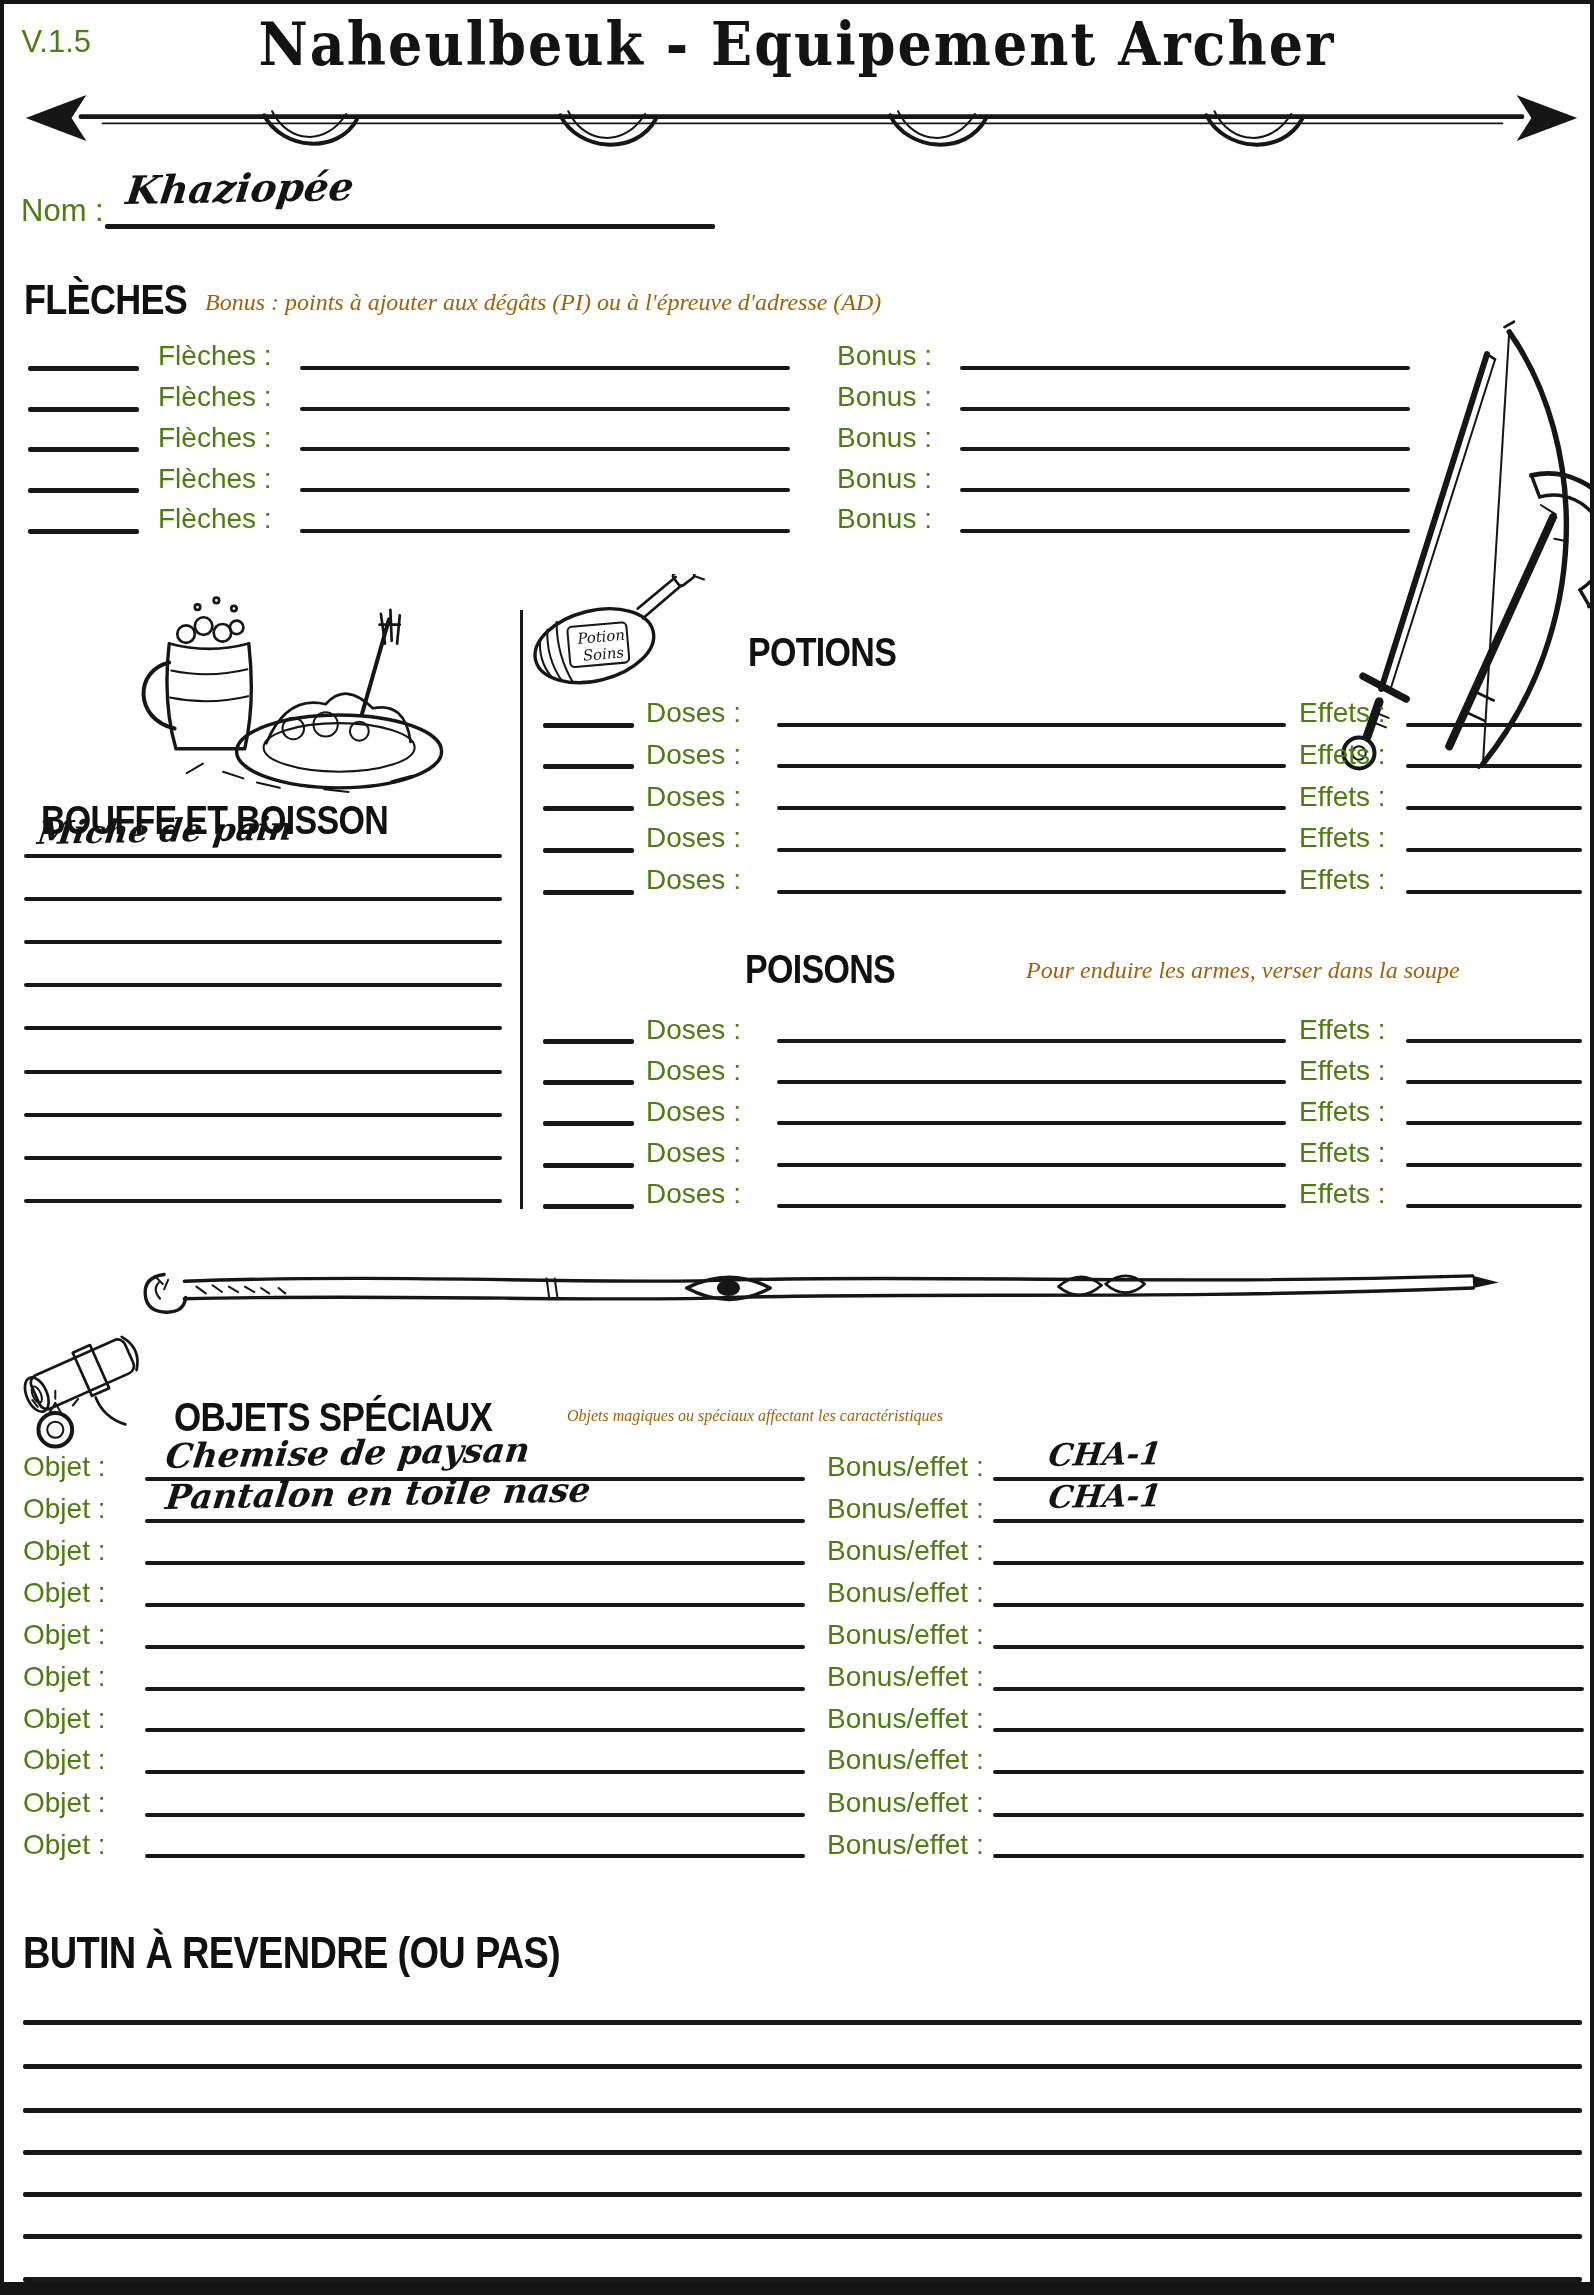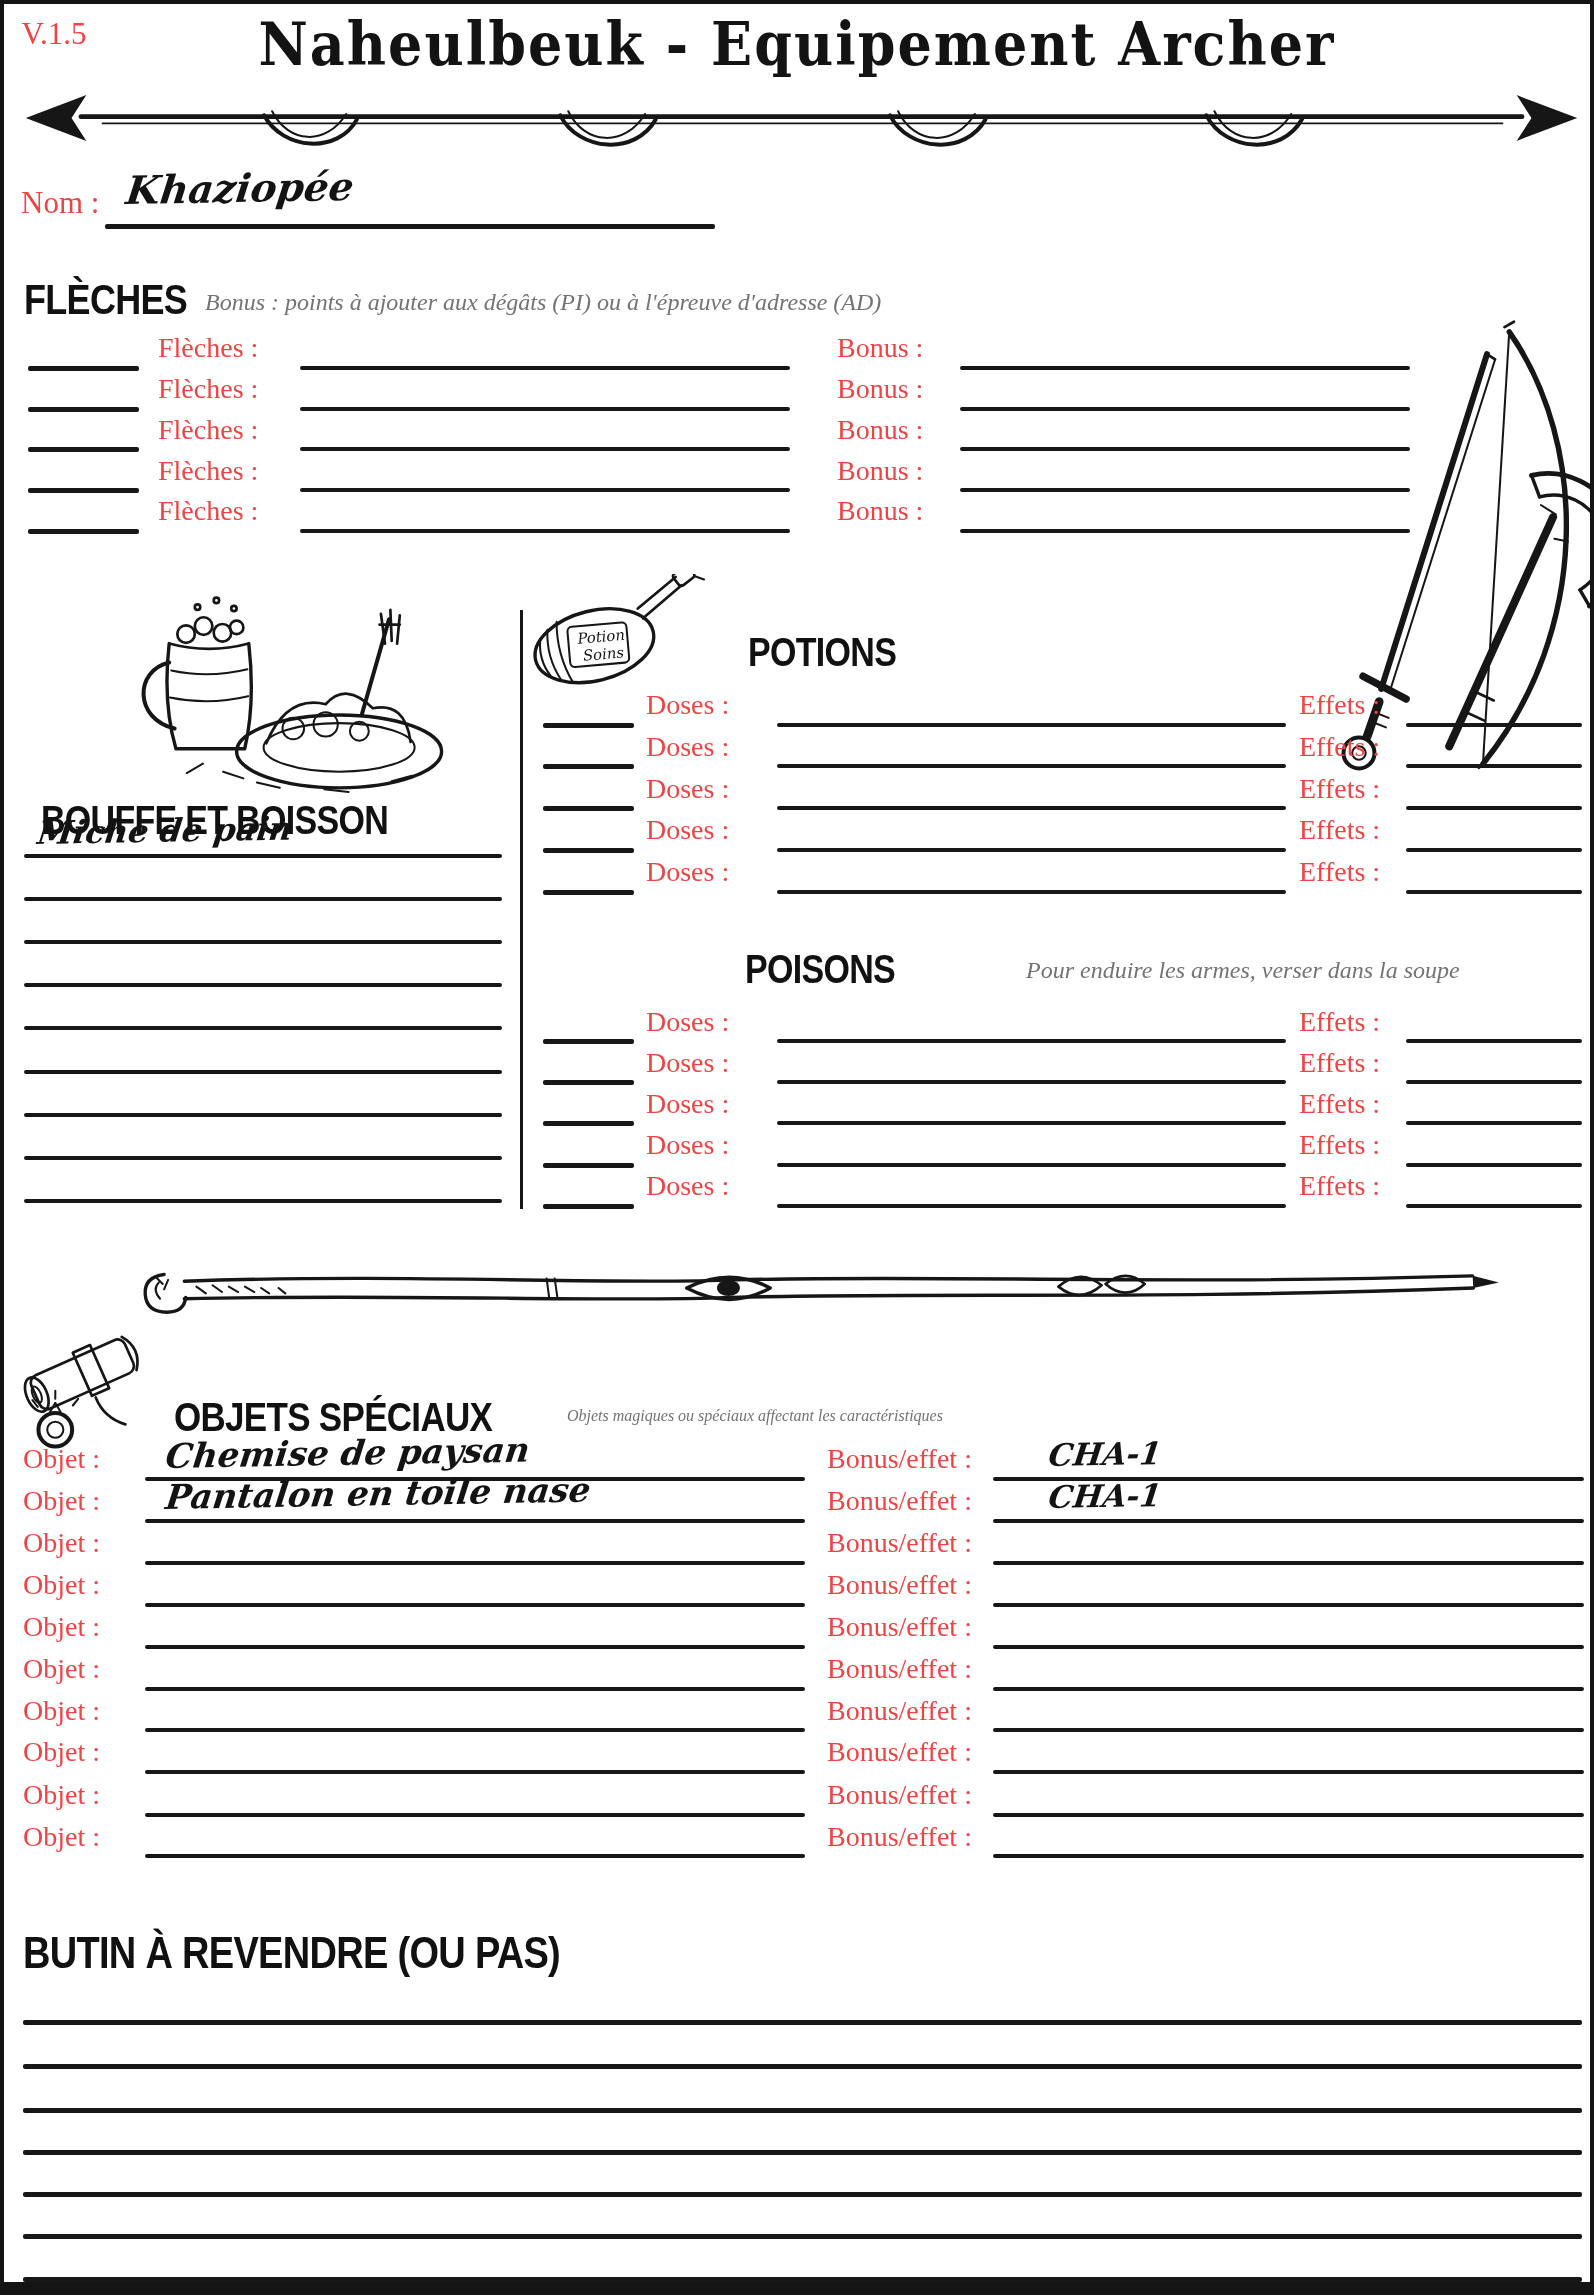--- a/index.html
+++ b/index.html
@@ -4,22 +4,22 @@
 <style>
   html,body{margin:0;padding:0;background:#b9b9b9;}
   #sheet{
     position:relative;width:1594px;height:2295px;background:#ffffff;
     box-sizing:border-box;border:4px solid #141414;overflow:hidden;
     font-family:"Liberation Serif",serif;color:#141414;
   }
   .abs{position:absolute;}
   .line{position:absolute;height:4px;background:#171717;border-radius:2px;}
   .qline{position:absolute;height:4.7px;background:#171717;border-radius:2px;}
-  .label{position:absolute;font-family:Liberation Serif, serif;color:#ef4444;white-space:nowrap;line-height:1;}
-  .sub{position:absolute;font-family:"Liberation Serif",serif;font-style:italic;color:#737373;white-space:nowrap;line-height:1;}
+  .label{position:absolute;font-family:Liberation Sans, sans-serif;color:#4d7c0f;white-space:nowrap;line-height:1;margin-top:8px;}
+  .sub{position:absolute;font-family:"Liberation Serif",serif;font-style:italic;color:#a16207;white-space:nowrap;line-height:1;}
   .disp{position:absolute;font-family:"Liberation Sans",sans-serif;font-weight:900;color:#111;
         white-space:nowrap;line-height:1;letter-spacing:-0.7px;transform:scaleY(1.18);transform-origin:left top;}
   .hw{position:absolute;font-family:"DejaVu Serif",serif;font-style:italic;font-weight:700;color:#131313;
       white-space:nowrap;line-height:1;transform:rotate(-1deg) skewX(-8deg);transform-origin:left bottom;}
   .title{position:absolute;left:50%;top:4px;transform:translateX(-50%) scaleY(1.12);transform-origin:center top;
          font-family:"DejaVu Serif",serif;font-weight:700;font-size:54px;letter-spacing:2px;white-space:nowrap;color:#131313;}
   svg{display:block;}
   .ink{stroke:#161616;fill:none;stroke-linecap:round;stroke-linejoin:round;}
 </style>
 </head>

